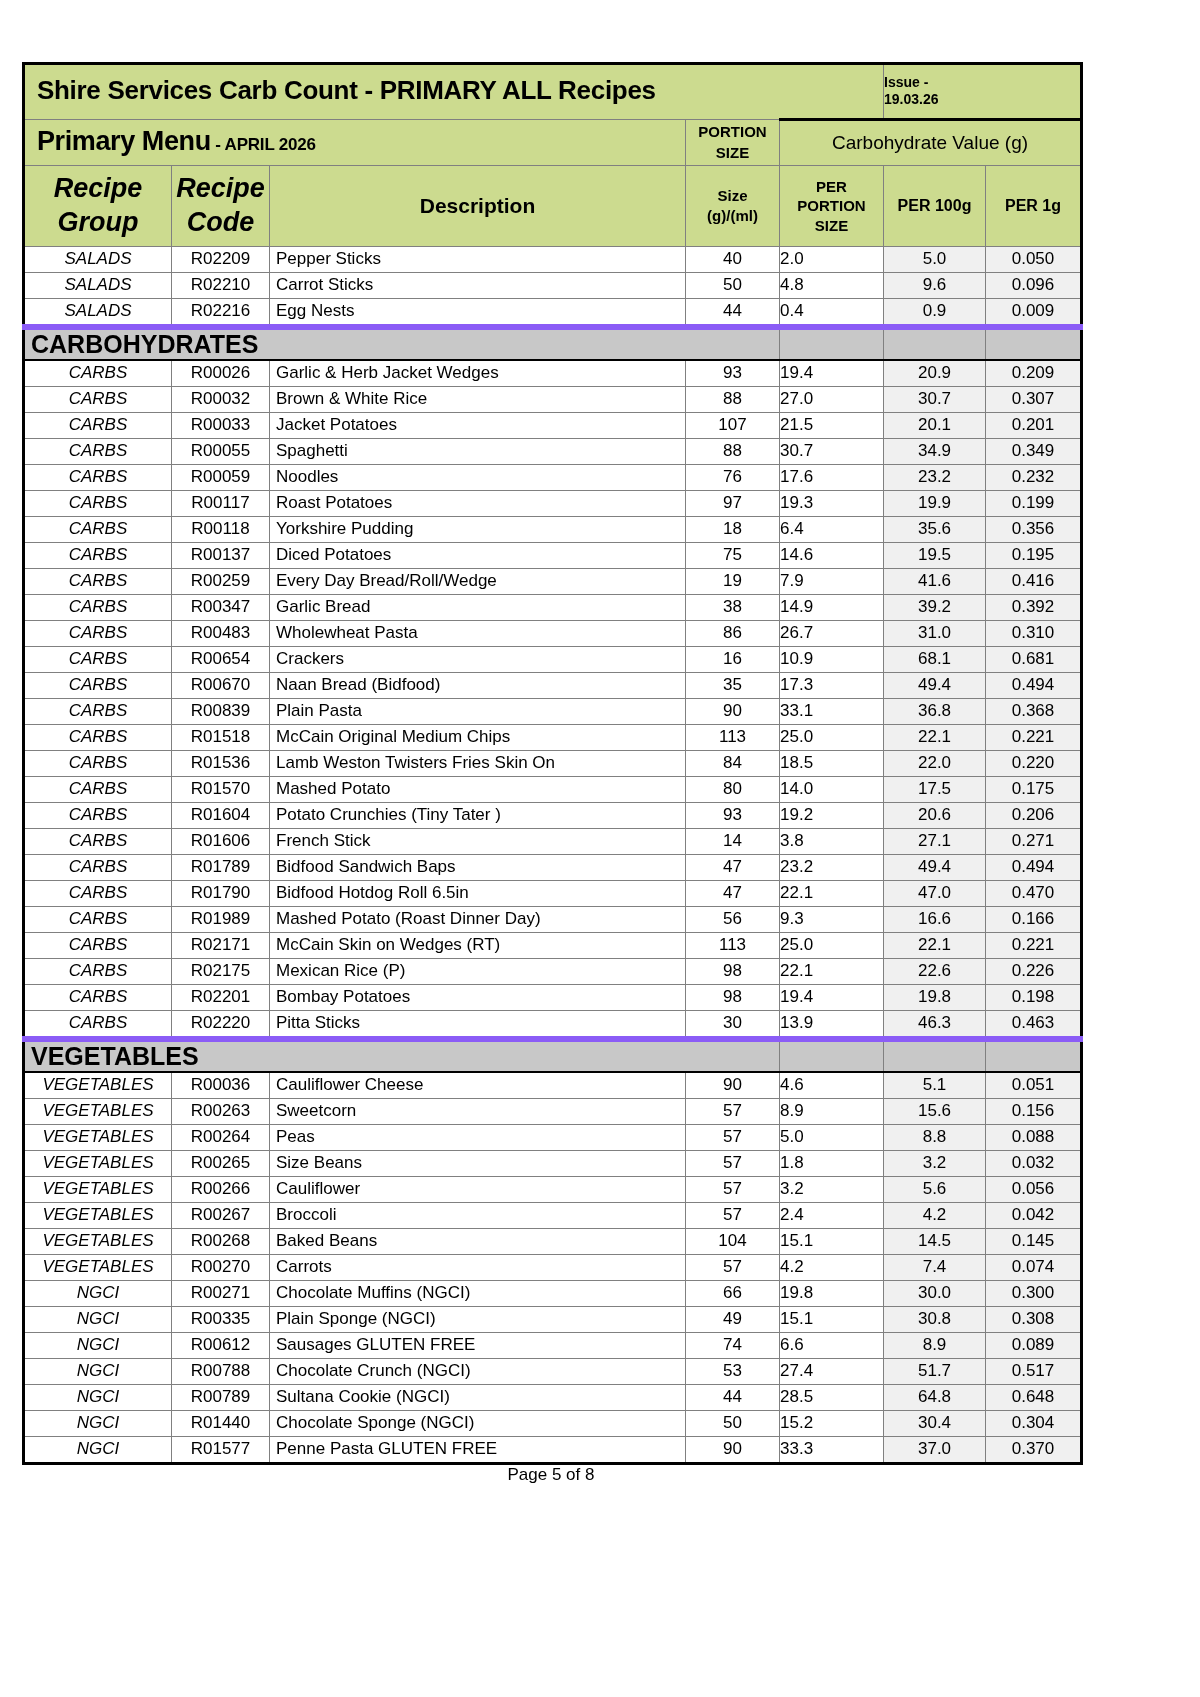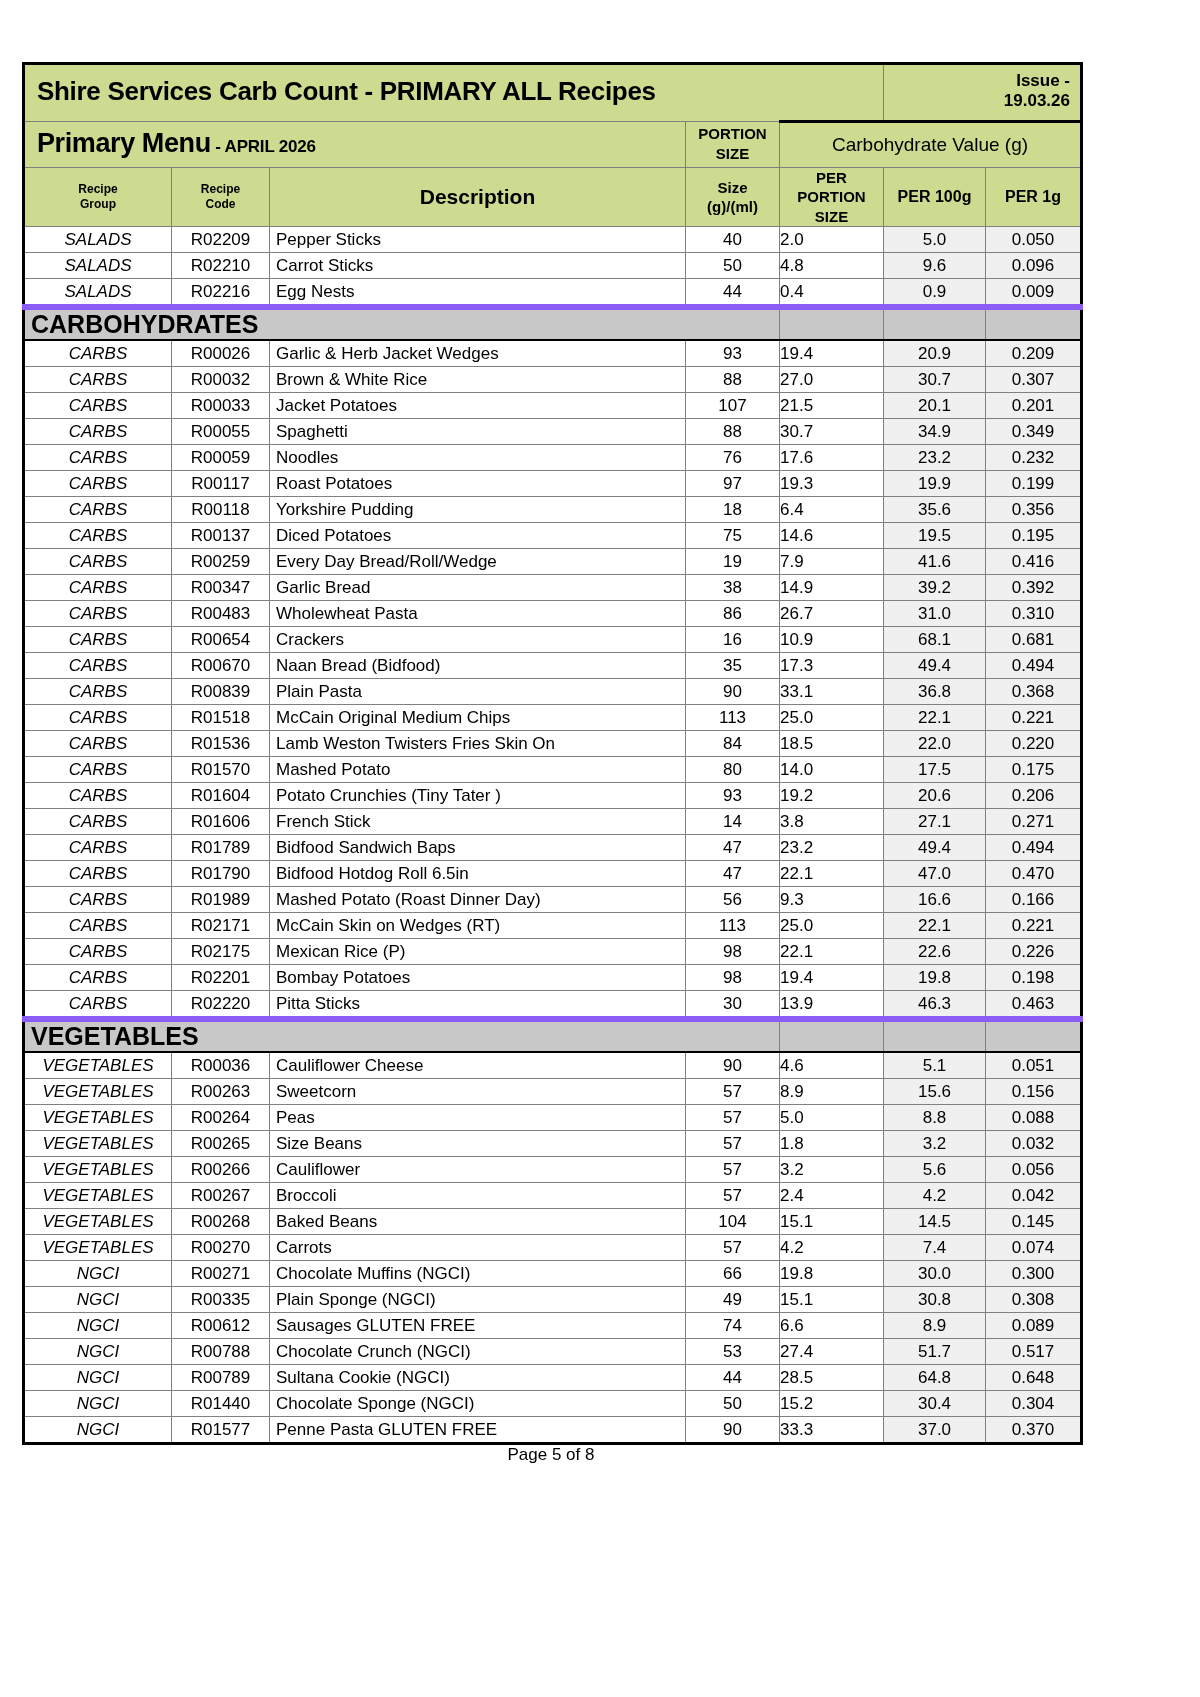--- a/index.html
+++ b/index.html
@@ -43,23 +43,23 @@
     background: #ccdb8f;
     border-bottom: 3px solid #000;
   }
   .title-main {
     font-size: 26px;
     font-weight: bold;
     padding: 10px 0 12px 12px !important;
     letter-spacing: -0.3px;
   }
   .title-issue {
-    font-size: 17px;
+    font-size: 14px;
     font-weight: bold;
-    text-align: right;
+    text-align: left;
     padding: 6px 10px 8px 0 !important;
     line-height: 1.2;
   }
 
   
   .menu-band td {
     background: #ccdb8f;
     margin-top: 20px;
   }
   .menu-title {
@@ -88,21 +88,21 @@
     border-top: 3px solid #000 !important;
   }
 
   
   .col-head td {
     background: #ccdb8f;
     font-weight: bold;
     text-align: center;
     border-bottom: 3px solid #000;
   }
-  .col-head .h-big { font-size: 12px; line-height: 1.25; padding: 6px 0; }
+  .col-head .h-big { font-size: 27px; line-height: 1.25; padding: 6px 0; font-style: italic; }
   .col-head .h-desc { font-size: 21px; }
   .col-head .h-small { font-size: 15px; line-height: 1.3; }
   .col-head .h-med { font-size: 16px; }
 
   
   tr.data td {
     height: 25px;
     font-size: 17px;
   }
   td.c-group {

